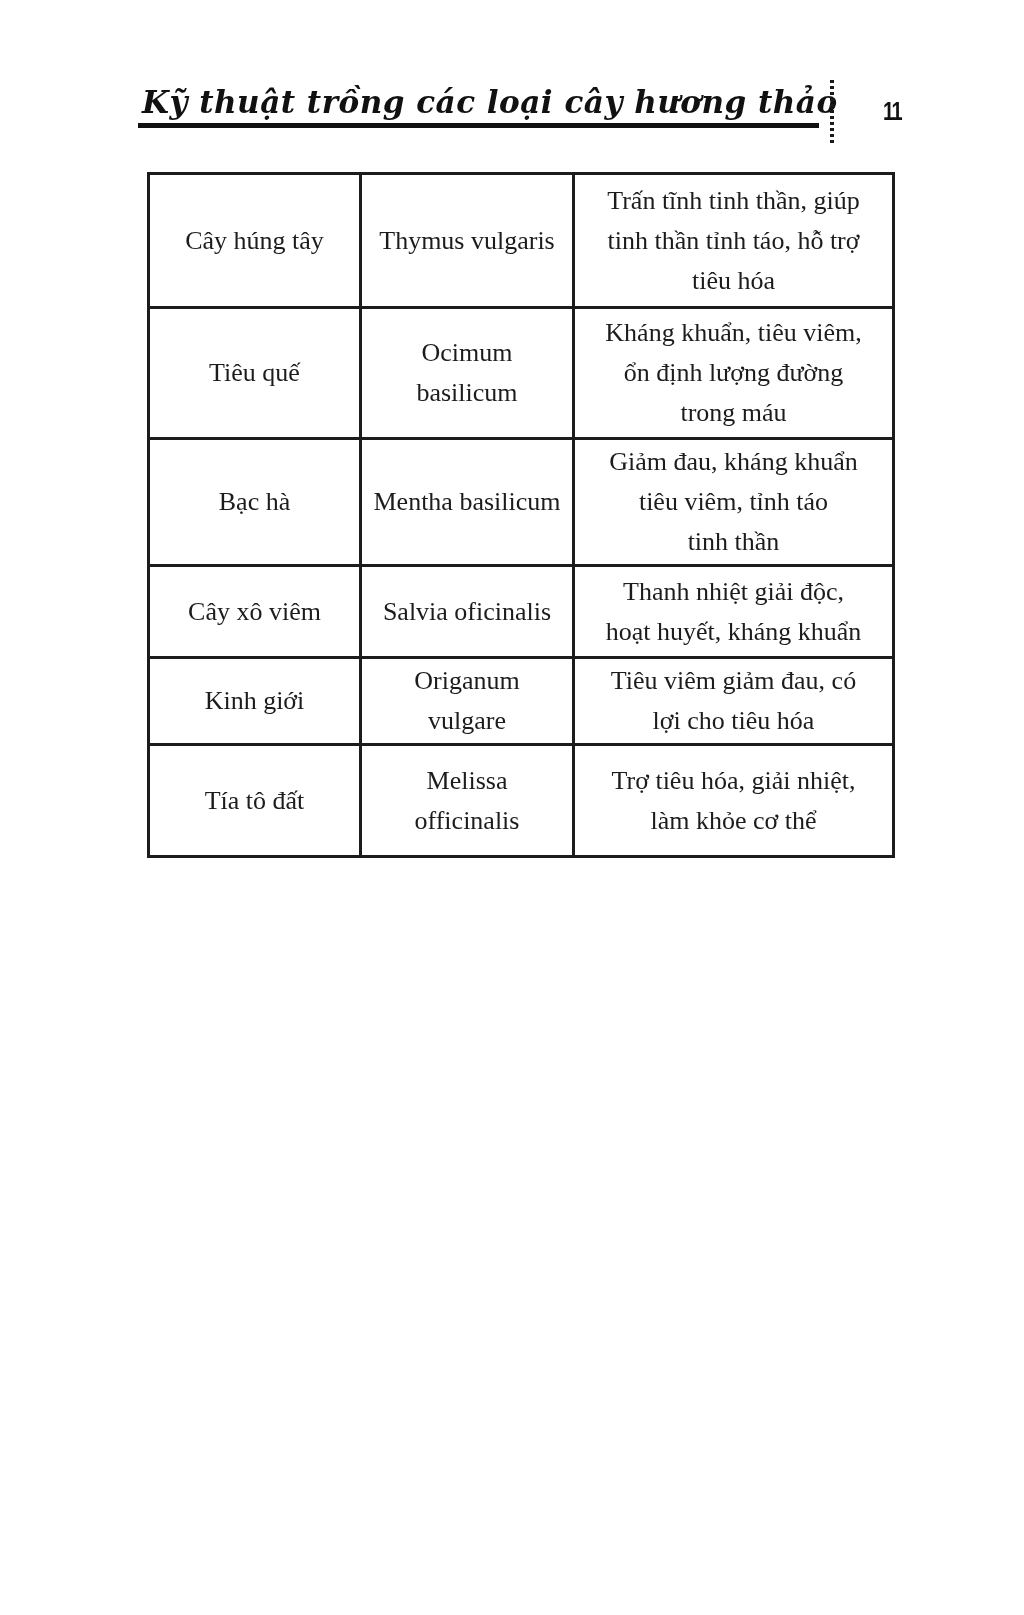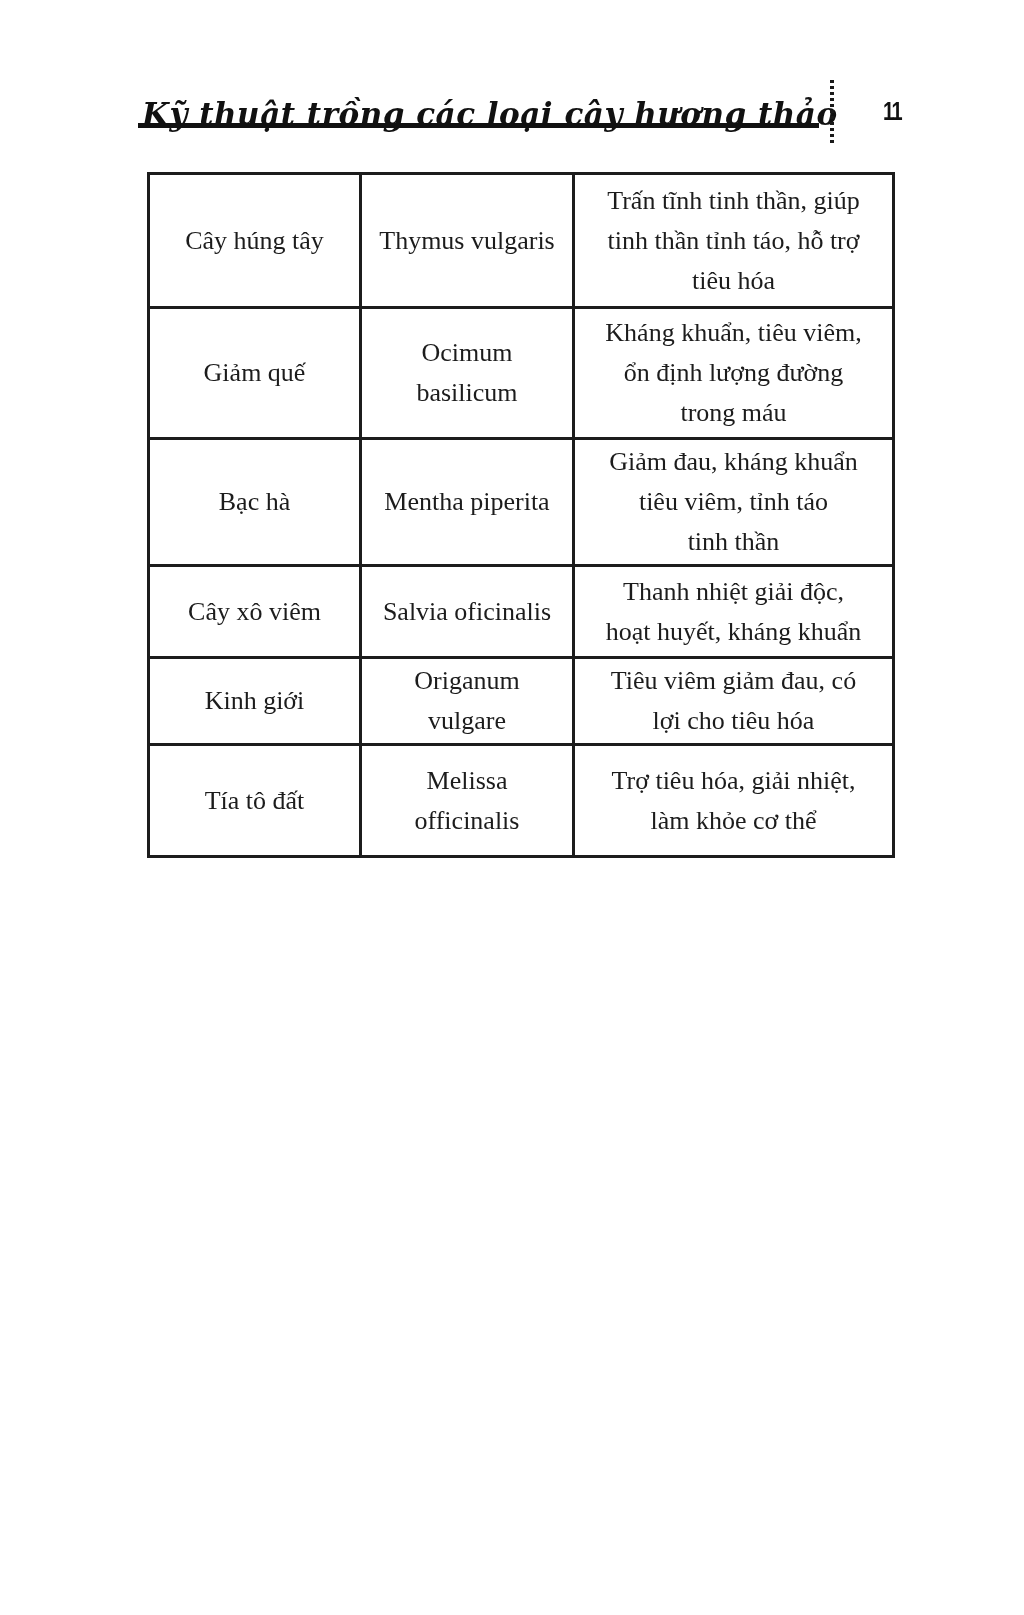--- a/index.html
+++ b/index.html
@@ -11,21 +11,21 @@
     background: #ffffff;
     font-family: "Liberation Serif", serif;
     color: #151515;
     overflow: hidden;
   }
 
   
   .running-title {
     position: absolute;
     left: 142px;
-    top: 96px;
+    top: 84px;
     font-family: "DejaVu Serif", serif;
     font-style: italic;
     font-weight: bold;
     font-size: 31px;
     letter-spacing: 0.5px;
     white-space: nowrap;
     color: #111;
   }
   .header-rule {
     position: absolute;
@@ -103,30 +103,30 @@
     </colgroup>
     <tbody>
       <tr style="height:134px;">
         <td>Cây húng tây</td>
         <td>Thymus vulgaris</td>
         <td>Trấn tĩnh tinh thần, giúp
 tinh thần tỉnh táo, hỗ trợ
 tiêu hóa</td>
       </tr>
       <tr style="height:131px;">
-        <td>Giảm quế</td>
+        <td>Tiêu quế</td>
         <td>Ocimum
 basilicum</td>
         <td>Kháng khuẩn, tiêu viêm,
 ổn định lượng đường
 trong máu</td>
       </tr>
       <tr style="height:127px;">
         <td>Bạc hà</td>
-        <td>Mentha piperita</td>
+        <td>Mentha basilicum</td>
         <td>Giảm đau, kháng khuẩn
 tiêu viêm, tỉnh táo
 tinh thần</td>
       </tr>
       <tr style="height:92px;">
         <td>Cây xô viêm</td>
         <td>Salvia oficinalis</td>
         <td>Thanh nhiệt giải độc,
 hoạt huyết, kháng khuẩn</td>
       </tr>

